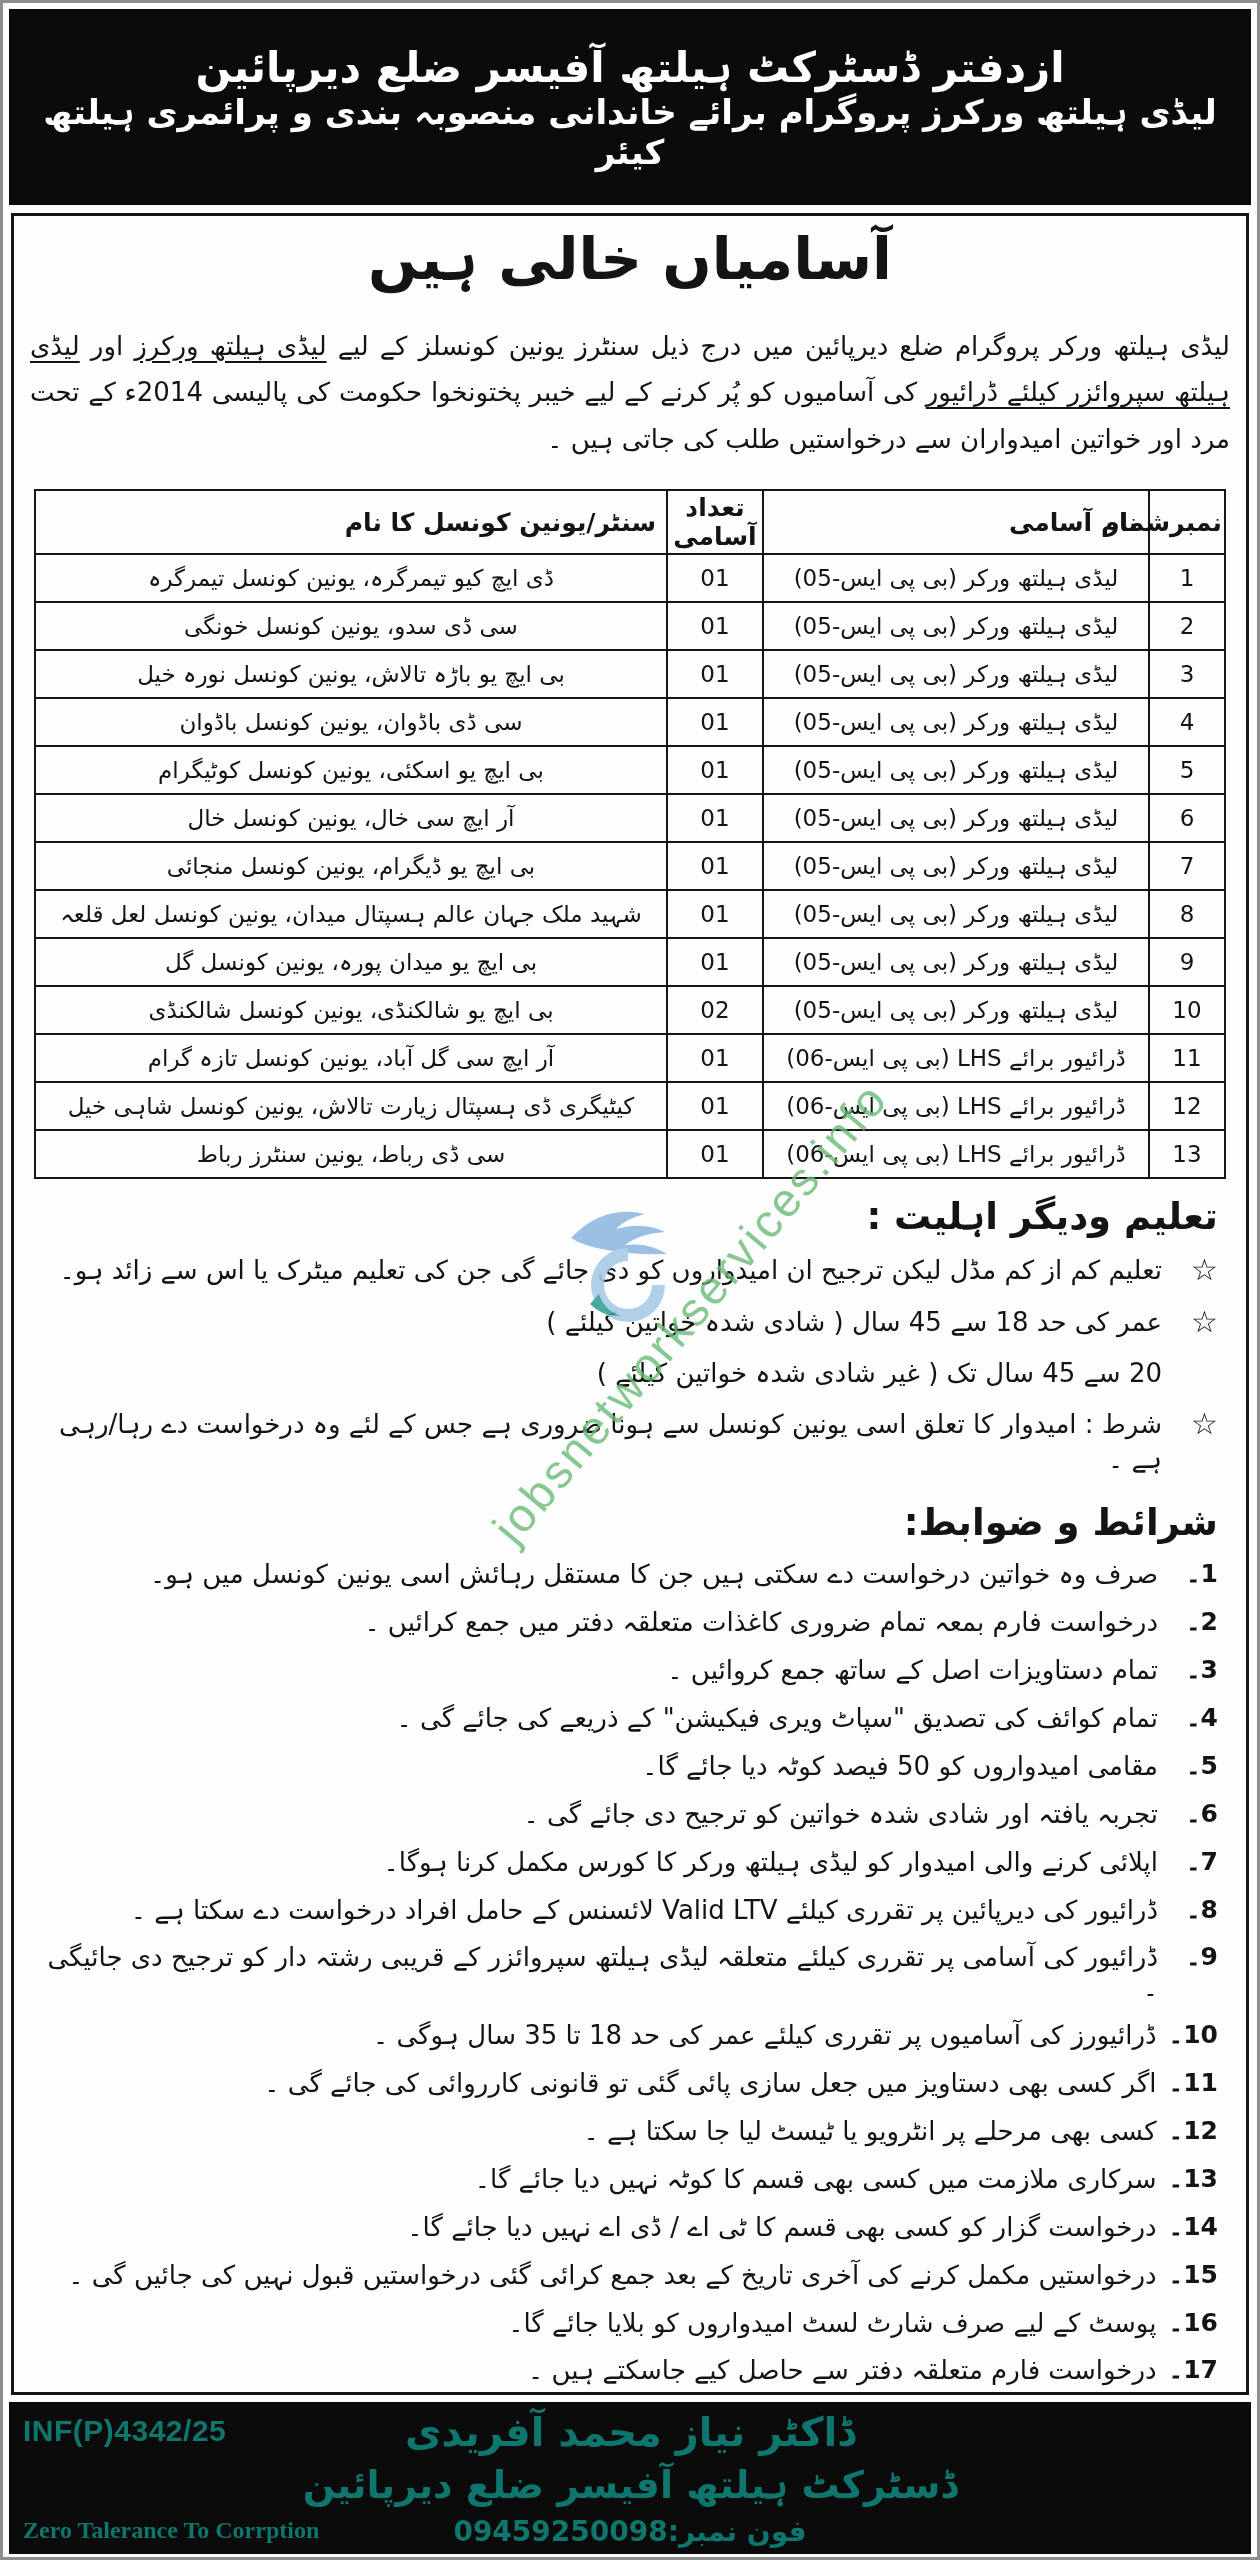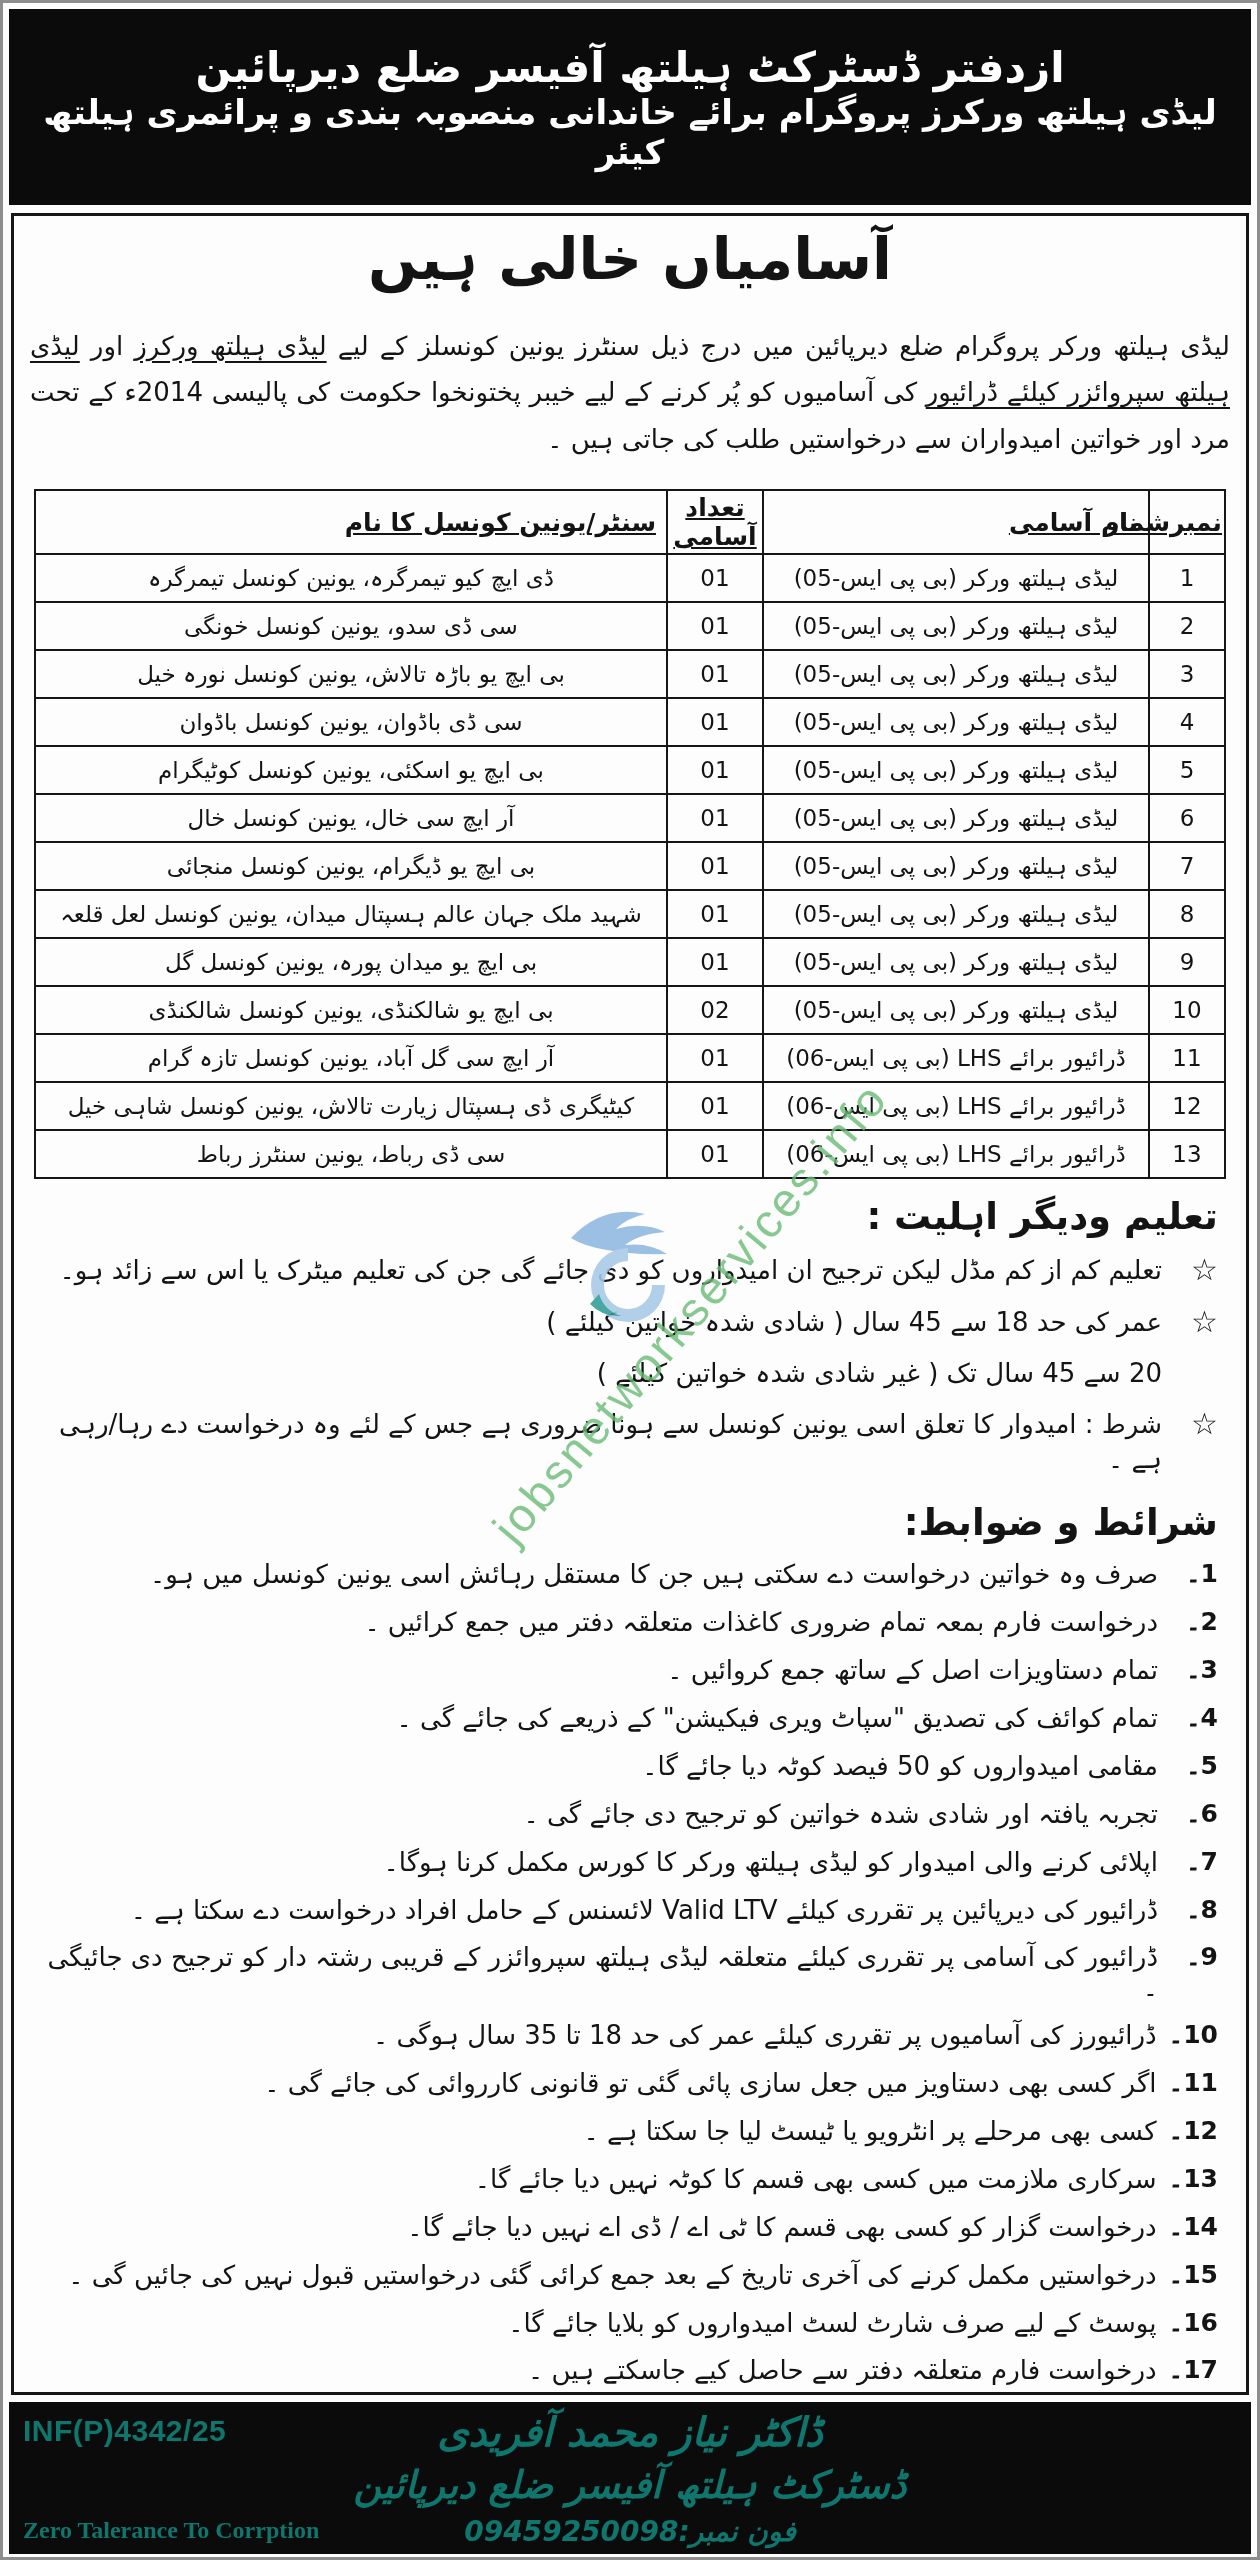--- a/index.html
+++ b/index.html
@@ -30,21 +30,21 @@
     direction:rtl;text-align:justify;font-size:26px;line-height:1.8;padding:4px 16px 0;font-weight:500;
   }
   .intro .u{text-decoration:underline;text-underline-offset:6px;}
 
   
   table.vac{
     direction:rtl;border-collapse:collapse;margin:12px 20px 0;width:calc(100% - 40px);
     table-layout:fixed;
   }
   table.vac th,table.vac td{border:2.5px solid #161616;box-sizing:border-box;}
-  table.vac th{font-size:25px;font-weight:bold;height:46px;text-align:right;padding:2px 10px;text-decoration:underline;}
+  table.vac th{font-size:25px;font-weight:bold;height:46px;text-align:right;padding:2px 10px;}
   table.vac th.c{text-align:center;padding:2px 2px;}
   table.vac td{height:48px;font-size:23px;text-align:center;padding:2px 21px;font-weight:500;}
   td.serial,td.count{font-family:"DejaVu Sans",sans-serif;font-weight:bold;font-size:25px;}
   .col-serial{width:76px;}.col-post{width:386px;}.col-count{width:96px;}
 
   
   .sec-heading{
     direction:rtl;text-align:right;font-size:37px;font-weight:800;padding:16px 28px 6px;line-height:1.2;
   }
   .bullet{
@@ -60,21 +60,21 @@
   }
 
   
   .footer-box{
     position:absolute;left:9px;right:9px;top:2402px;height:152px;background:#0b0b0b;color:#0f766e;z-index:2;
   }
   .inf-no{
     position:absolute;left:14px;top:12px;font-family:"Liberation Sans",sans-serif;
     font-weight:bold;font-size:30px;letter-spacing:.5px;
   }
-  .footer-center{display:flex;flex-direction:column;align-items:center;justify-content:center;height:100%;gap:8px;direction:rtl;font-style:italic;}
+  .footer-center{display:flex;flex-direction:column;align-items:center;justify-content:center;height:100%;gap:8px;direction:rtl;}
   .officer-name{font-size:40px;font-weight:800;}
   .officer-title{font-size:38px;font-weight:800;}
   .phone-line{font-size:28px;font-weight:600;}
   .slogan{
     position:absolute;left:14px;bottom:10px;font-family:Liberation Serif, serif;
     font-weight:bold;font-size:24px;
   }
 
   
   .wm-text{

